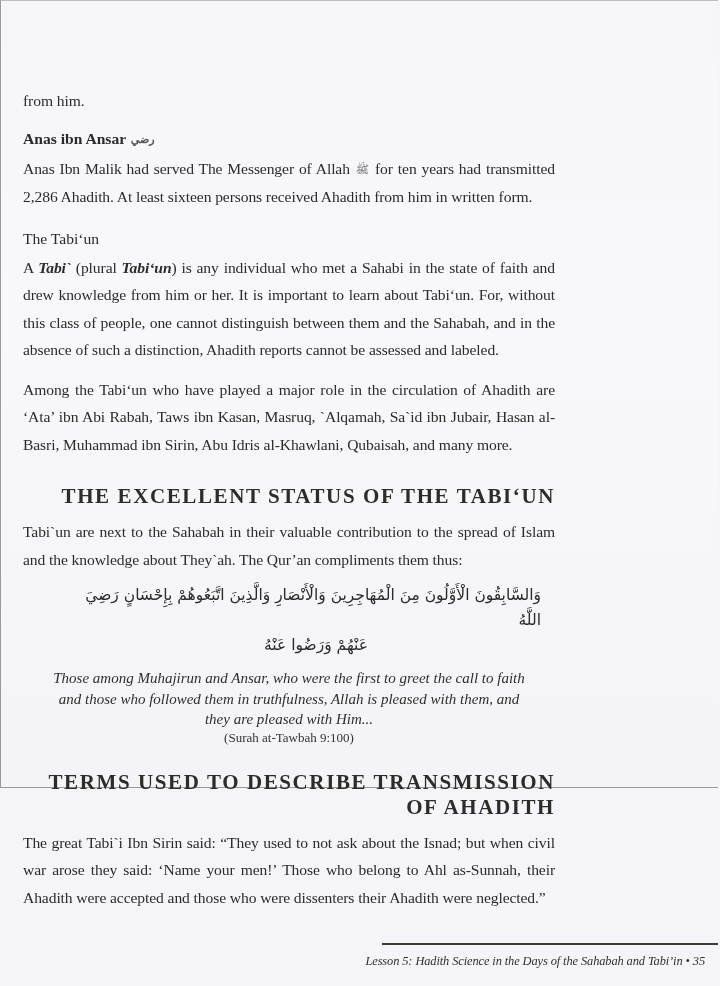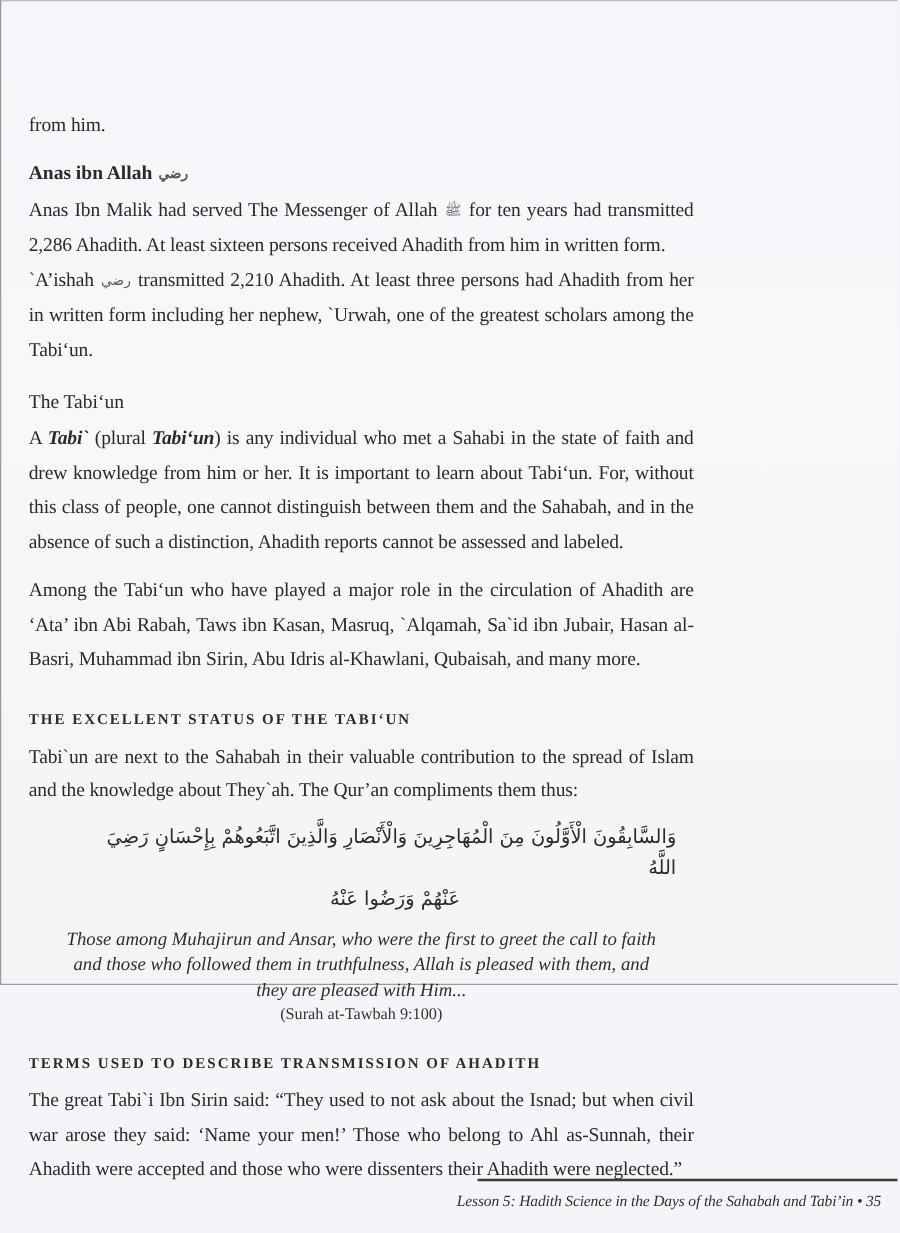--- a/index.html
+++ b/index.html
@@ -42,25 +42,26 @@
     .subhead {
       font-weight: bold;
       font-size: 15.6px;
       line-height: 27px;
       margin: 12px 0 2px 0;
       color: #2a2a2a;
     }
     .subhead.plain { font-weight: normal; }
     .section-head {
       font-weight: bold;
-      font-size: 12px;
+      font-size: 21px;
       letter-spacing: 1.6px;
       text-transform: uppercase;
       margin: 26px 0 9px 0;
       color: #2c2c28;
+      text-align: right;
     }
     .hon {
       display: inline-block;
       font-size: 11px;
       color: #555;
       vertical-align: 1px;
       margin: 0 1px;
     }
     em.bi { font-weight: bold; font-style: italic; }
     .quote-block {
@@ -113,34 +114,29 @@
   </style>
 </head>
 <body>
 
 <div class="page">
   <div class="content">
 
     <p class="body-text" style="margin-top:-16px">from him.</p>
 
     <div class="subhead" style="margin-top:10px">
-      <span>Anas ibn Allah</span>
+      <span>Anas ibn Ansar</span>
       <span class="hon">رضي</span>
     </div>
     <p class="body-text">
       <span>Anas Ibn Malik had served The Messenger of Allah</span>
       <span class="hon">ﷺ</span>
       <span>for ten years had transmitted 2,286 Ahadith. At least sixteen persons received Ahadith from him in written form.</span>
     </p>
 
-    <p class="body-text">
-      <span>`A’ishah</span>
-      <span class="hon">رضي</span>
-      <span>transmitted 2,210 Ahadith. At least three persons had Ahadith from her in written form including her nephew, `Urwah, one of the greatest scholars among the Tabi‘un.</span>
-    </p>
 
     <div class="subhead plain" style="margin-top:14px">The Tabi‘un</div>
     <p class="body-text"><span>A </span><em class="bi">Tabi`</em><span> (plural </span><em class="bi">Tabi‘un</em><span>) is any individual who met a Sahabi in the state of faith and drew knowledge from him or her.  It is important to learn about Tabi‘un. For, without this class of people, one cannot distinguish between them and the Sahabah, and in the absence of such a distinction, Ahadith reports cannot be assessed and labeled.</span></p>
     <p class="body-text para-gap">Among the Tabi‘un who have played a major role in the circulation of Ahadith are ‘Ata’ ibn Abi Rabah, Taws ibn Kasan, Masruq, `Alqamah, Sa`id ibn Jubair, Hasan al-Basri, Muhammad ibn Sirin, Abu Idris al-Khawlani, Qubaisah, and many more.</p>
 
     <div class="section-head">THE EXCELLENT STATUS OF THE TABI‘UN</div>
     <p class="body-text">Tabi`un are next to the Sahabah in their valuable contribution to the spread of Islam and the knowledge about They`ah. The Qur’an compliments them thus:</p>
 
     <div class="quote-block">
       <div class="arabic">

